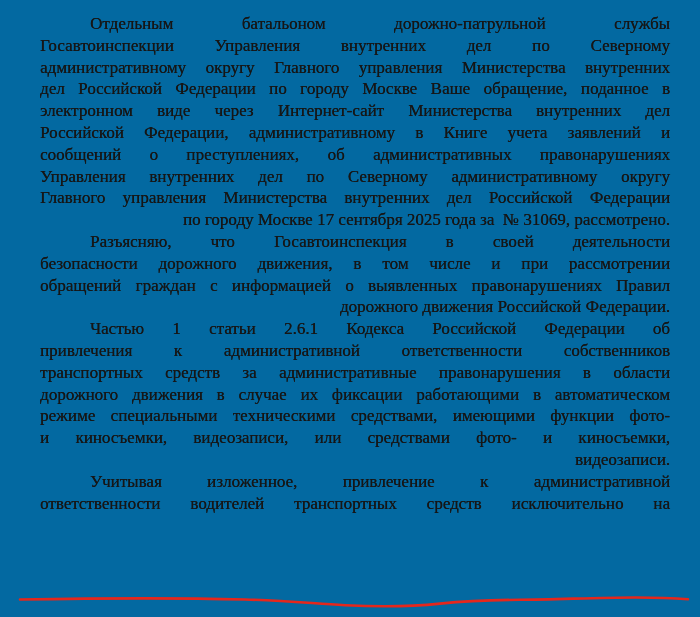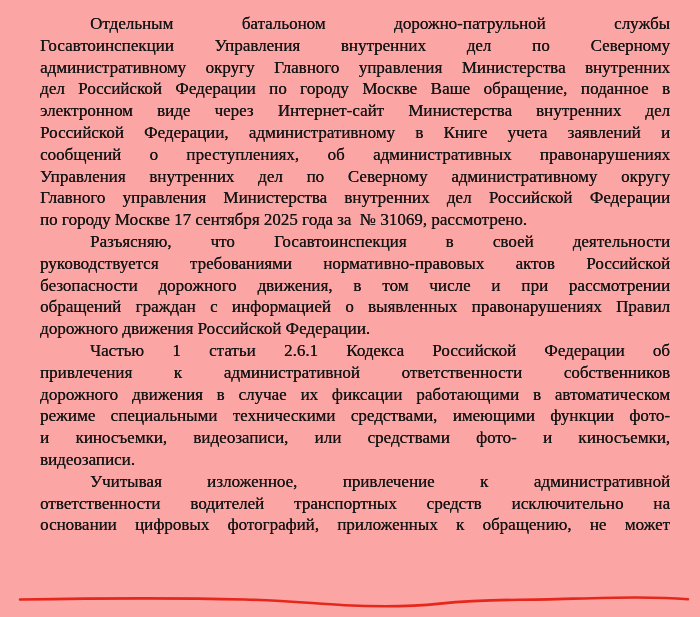--- a/index.html
+++ b/index.html
@@ -4,36 +4,36 @@
 <style>
   html, body {
     margin: 0;
     padding: 0;
     background: #ffffff;
   }
   .page {
     position: relative;
     width: 700px;
     height: 617px;
-    background: #fca5a5;
+    background: #0369a1;
     overflow: hidden;
     font-family: "Liberation Serif", "DejaVu Serif", serif;
   }
   .text-block {
     position: absolute;
     left: 40px;
     top: 13px;
     width: 630px;
     color: #161616;
     font-size: 17px;
     line-height: 21.8px;
     text-shadow: 0.25px 0 0 currentColor; 
   }
   .line {
-    text-align: left;
+    text-align: right;
     white-space: normal;
   }
   .line.justified {
     text-align: justify;
     text-align-last: justify;
   }
   .line.indent {
     text-indent: 50px;
   }
   .underline-svg {
@@ -54,33 +54,32 @@
       <div class="line justified">Госавтоинспекции Управления внутренних дел по Северному</div>
       <div class="line justified">административному округу Главного управления Министерства внутренних</div>
       <div class="line justified">дел Российской Федерации по городу Москве Ваше обращение, поданное в</div>
       <div class="line justified">электронном виде через Интернет-сайт Министерства внутренних дел</div>
       <div class="line justified">Российской Федерации, административному в Книге учета заявлений и</div>
       <div class="line justified">сообщений о преступлениях, об административных правонарушениях</div>
       <div class="line justified">Управления внутренних дел по Северному административному округу</div>
       <div class="line justified">Главного управления Министерства внутренних дел Российской Федерации</div>
       <div class="line">по городу Москве 17 сентября 2025 года за &nbsp;№ 31069, рассмотрено.</div>
       <div class="line justified indent">Разъясняю, что Госавтоинспекция в своей деятельности</div>
-      <div class="line justified">руководствуется требованиями нормативно-правовых актов Российской</div>
       <div class="line justified">безопасности дорожного движения, в том числе и при рассмотрении</div>
       <div class="line justified">обращений граждан с информацией о выявленных правонарушениях Правил</div>
       <div class="line">дорожного движения Российской Федерации.</div>
       <div class="line justified indent">Частью 1 статьи 2.6.1 Кодекса Российской Федерации об</div>
       <div class="line justified">привлечения к административной ответственности собственников</div>
+      <div class="line justified">транспортных средств за административные правонарушения в области</div>
       <div class="line justified">дорожного движения в случае их фиксации работающими в автоматическом</div>
       <div class="line justified">режиме специальными техническими средствами, имеющими функции фото-</div>
       <div class="line justified">и киносъемки, видеозаписи, или средствами фото- и киносъемки,</div>
       <div class="line">видеозаписи.</div>
       <div class="line justified indent">Учитывая изложенное, привлечение к административной</div>
       <div class="line justified">ответственности водителей транспортных средств исключительно на</div>
-      <div class="line justified">основании цифровых фотографий, приложенных к обращению, не может</div>
     </div>
   <svg class="underline-svg" viewBox="0 0 700 617" xmlns="http://www.w3.org/2000/svg">
     <path d="M 20 599.5
              C 90 598.3 180 597.8 245 599.5
              C 285 600.6 310 603.2 345 605.2
              C 375 606.8 412 606.6 440 603.6
              C 462 601.3 485 600.0 520 599.8
              C 558 599.5 600 597.4 636 597.5
              C 658 597.7 676 598.4 688 599.2" fill="none" stroke="#e5271c" stroke-width="2.6" stroke-linecap="round" stroke-linejoin="round"></path>
   </svg>

